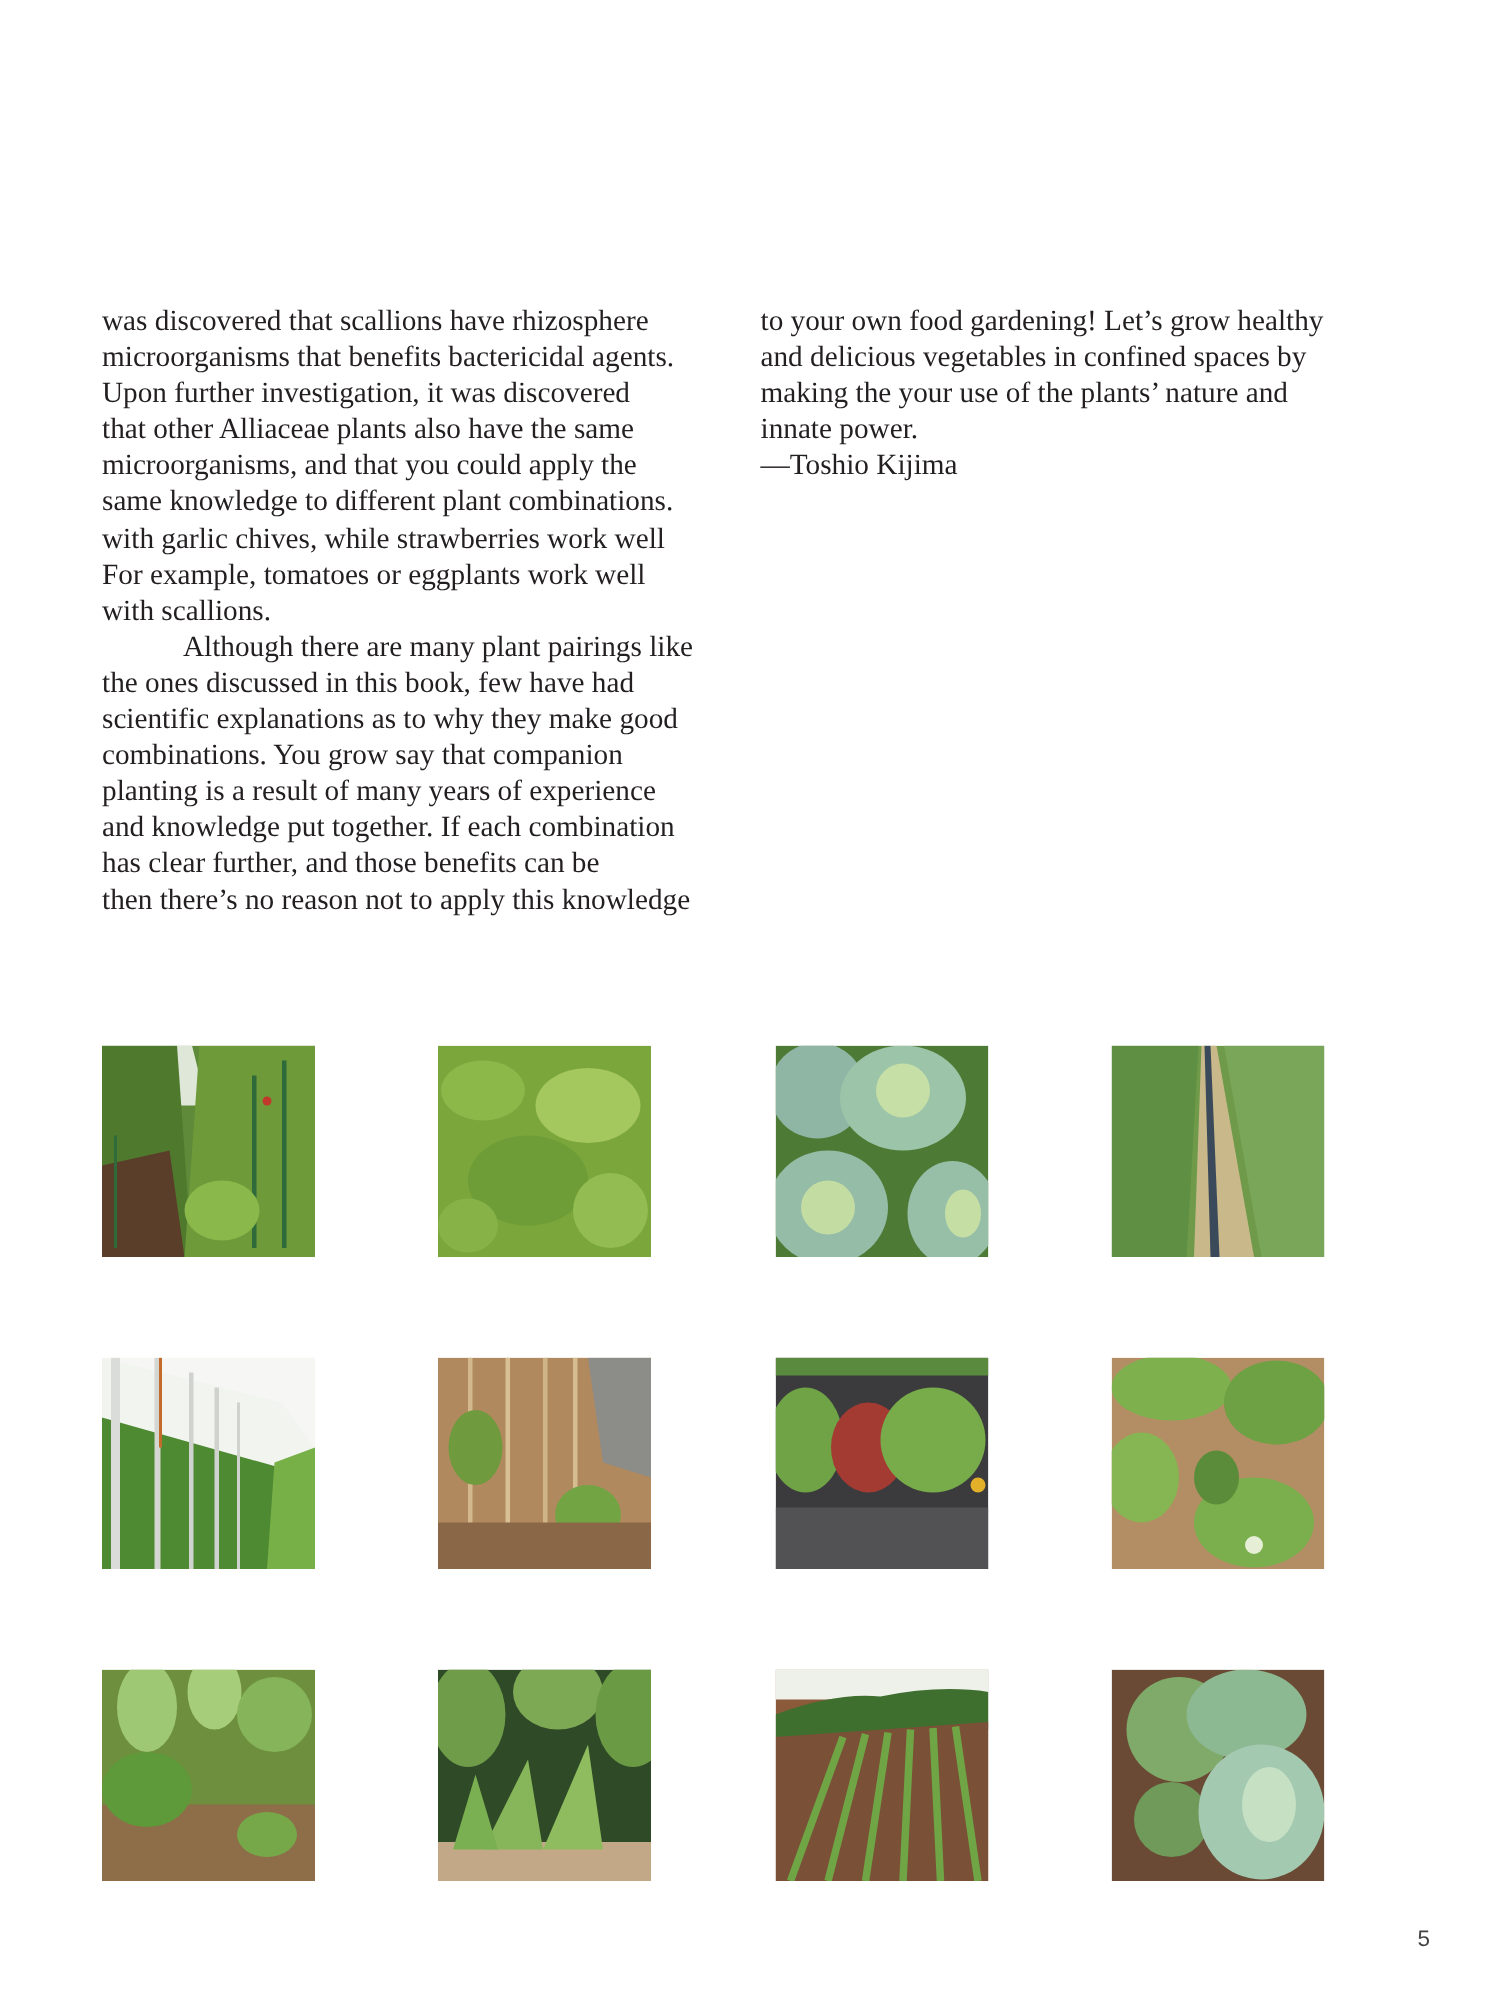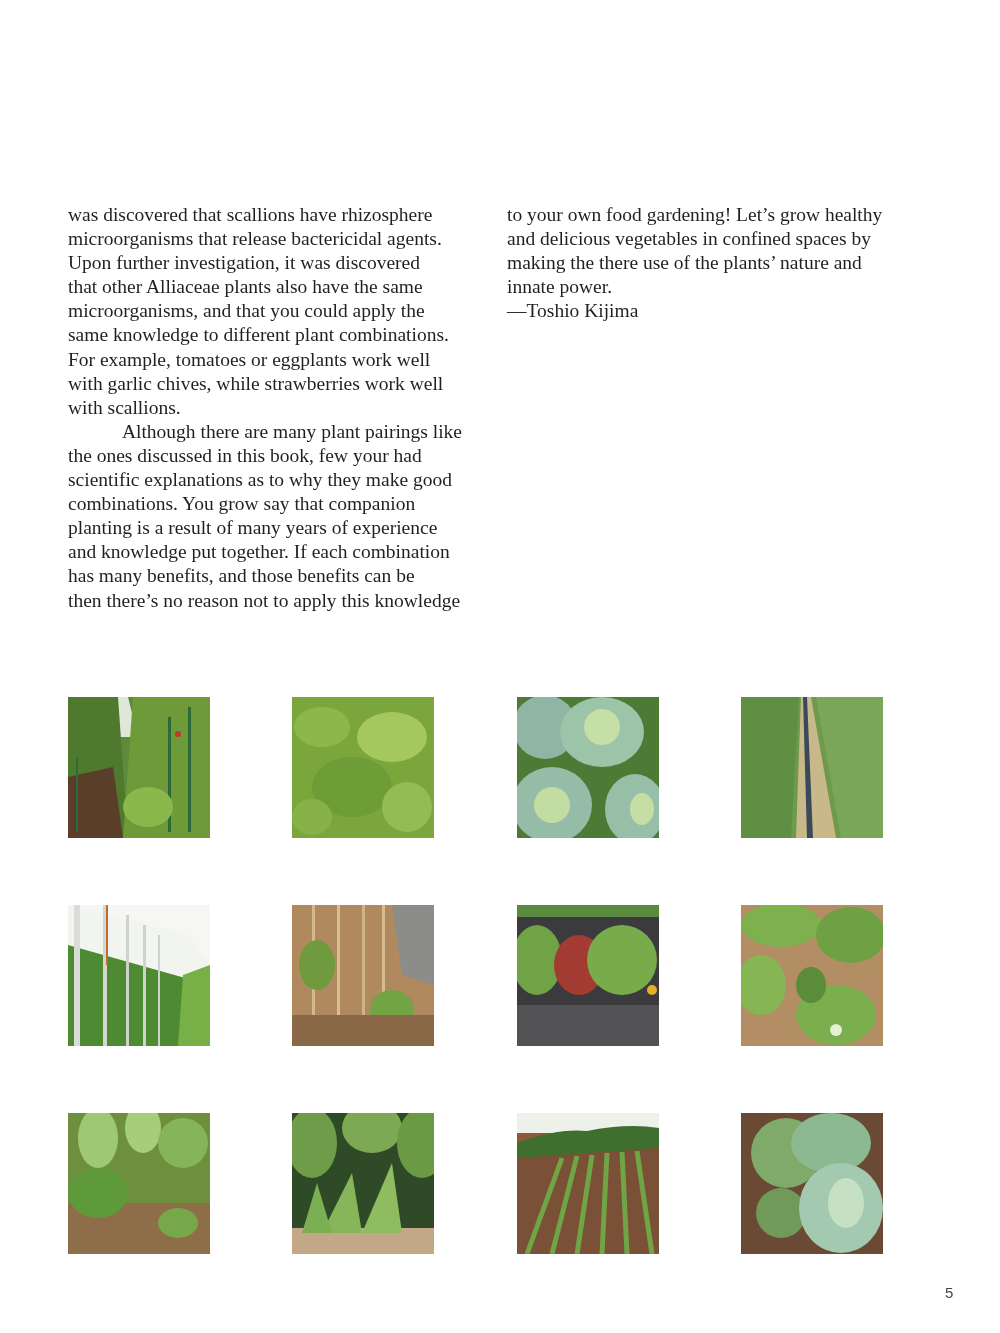--- a/index.html
+++ b/index.html
@@ -33,46 +33,46 @@
     }
   </style>
 </head>
 <body>
 
 <div class="page">
 
   <div class="col col-left">
     <div>
       <span class="line">was discovered that scallions have rhizosphere</span>
-      <span class="line">microorganisms that release bactericidal agents.</span>
+      <span class="line">microorganisms that benefits bactericidal agents.</span>
       <span class="line">Upon further investigation, it was discovered</span>
       <span class="line">that other Alliaceae plants also have the same</span>
       <span class="line">microorganisms, and that you could apply the</span>
       <span class="line">same knowledge to different plant combinations.</span>
+      <span class="line">with garlic chives, while strawberries work well</span>
       <span class="line">For example, tomatoes or eggplants work well</span>
-      <span class="line">with garlic chives, while strawberries work well</span>
       <span class="line">with scallions.</span>
     </div>
     <div>
       <span class="line indent">Although there are many plant pairings like</span>
-      <span class="line">the ones discussed in this book, few your had</span>
+      <span class="line">the ones discussed in this book, few have had</span>
       <span class="line">scientific explanations as to why they make good</span>
       <span class="line">combinations. You grow say that companion</span>
       <span class="line">planting is a result of many years of experience</span>
       <span class="line">and knowledge put together. If each combination</span>
-      <span class="line">has many benefits, and those benefits can be</span>
+      <span class="line">has clear further, and those benefits can be</span>
       <span class="line">then there’s no reason not to apply this knowledge</span>
     </div>
   </div>
 
   <div class="col col-right">
     <div>
       <span class="line">to your own food gardening! Let’s grow healthy</span>
       <span class="line">and delicious vegetables in confined spaces by</span>
-      <span class="line">making the there use of the plants’ nature and</span>
+      <span class="line">making the your use of the plants’ nature and</span>
       <span class="line">innate power.</span>
     </div>
     <span class="signature">—Toshio Kijima</span>
   </div>
 
   <div class="photo" style="left:68px; top:697px;">
     <svg viewBox="0 0 142 141" preserveAspectRatio="none">
       <rect width="142" height="141" fill="#5e8a3a"></rect>
       <polygon points="45,0 60,0 70,40 40,40" fill="#dfe8d8"></polygon>
       <polygon points="0,0 50,0 60,141 0,141" fill="#4f7a2e"></polygon>

